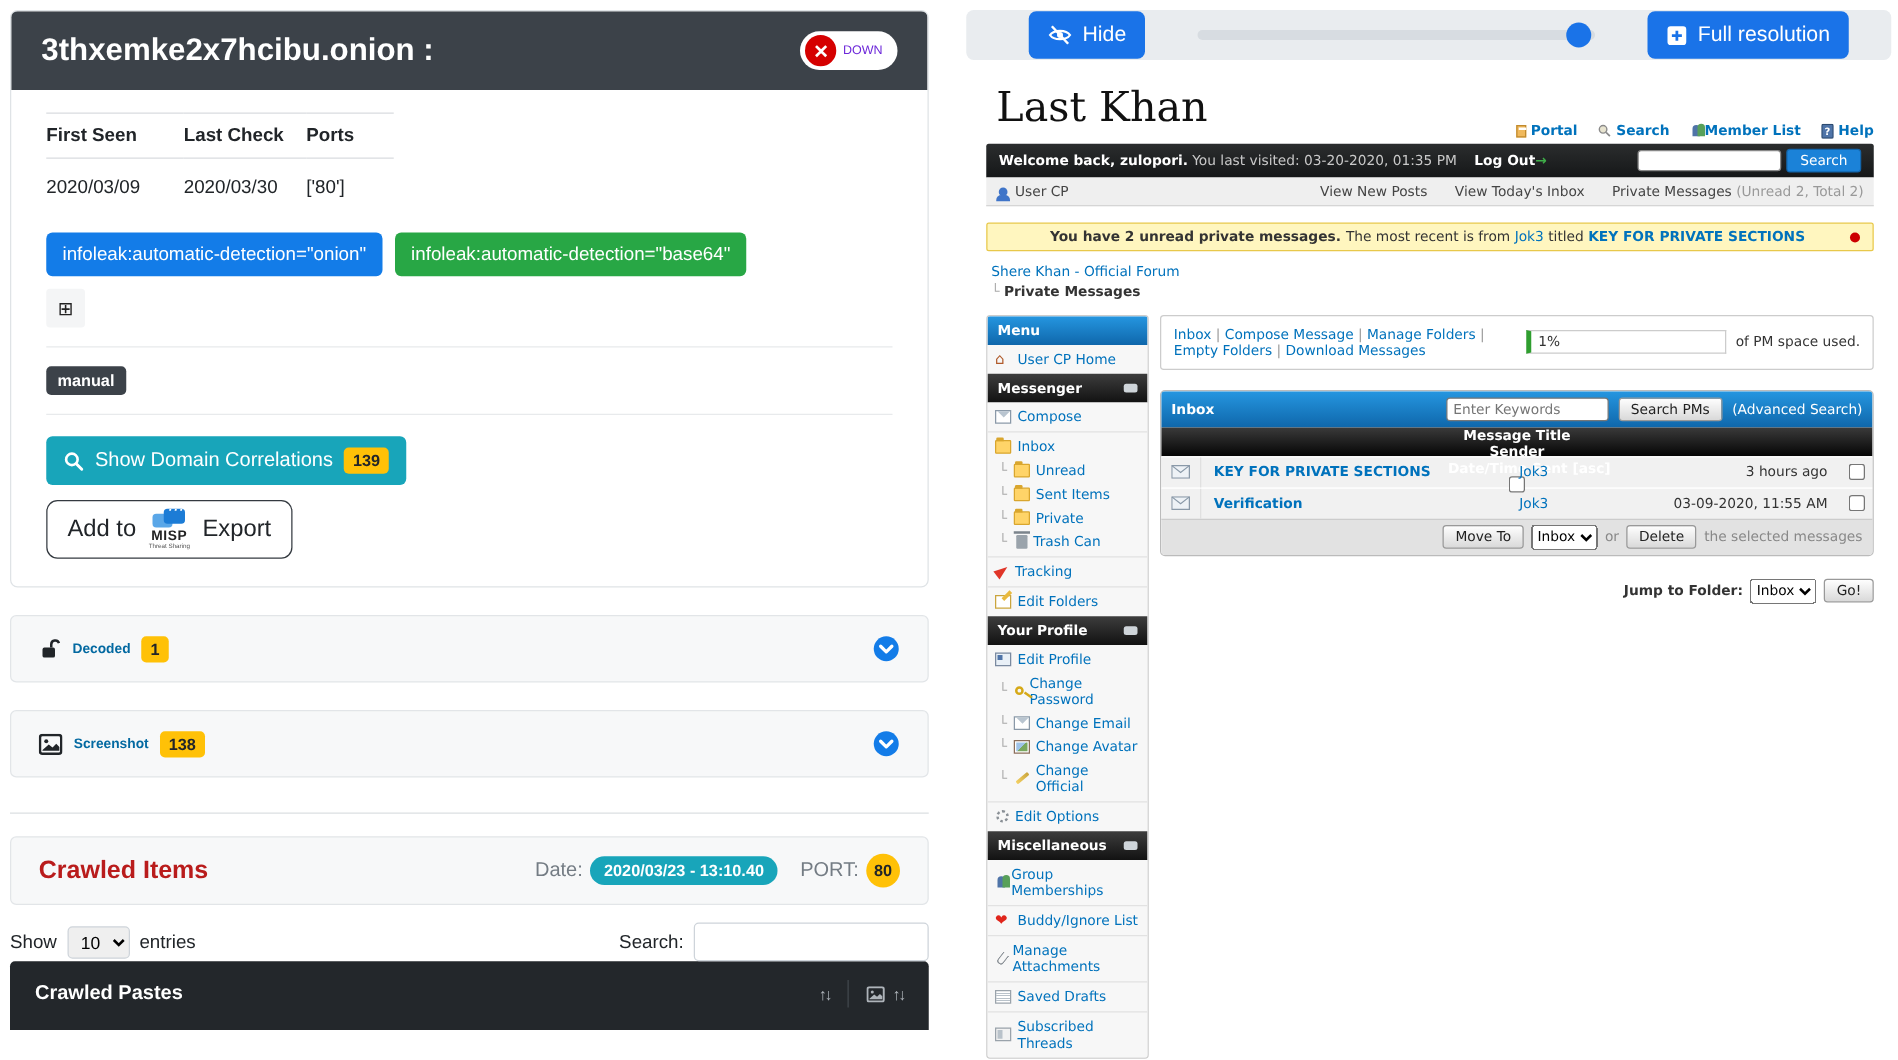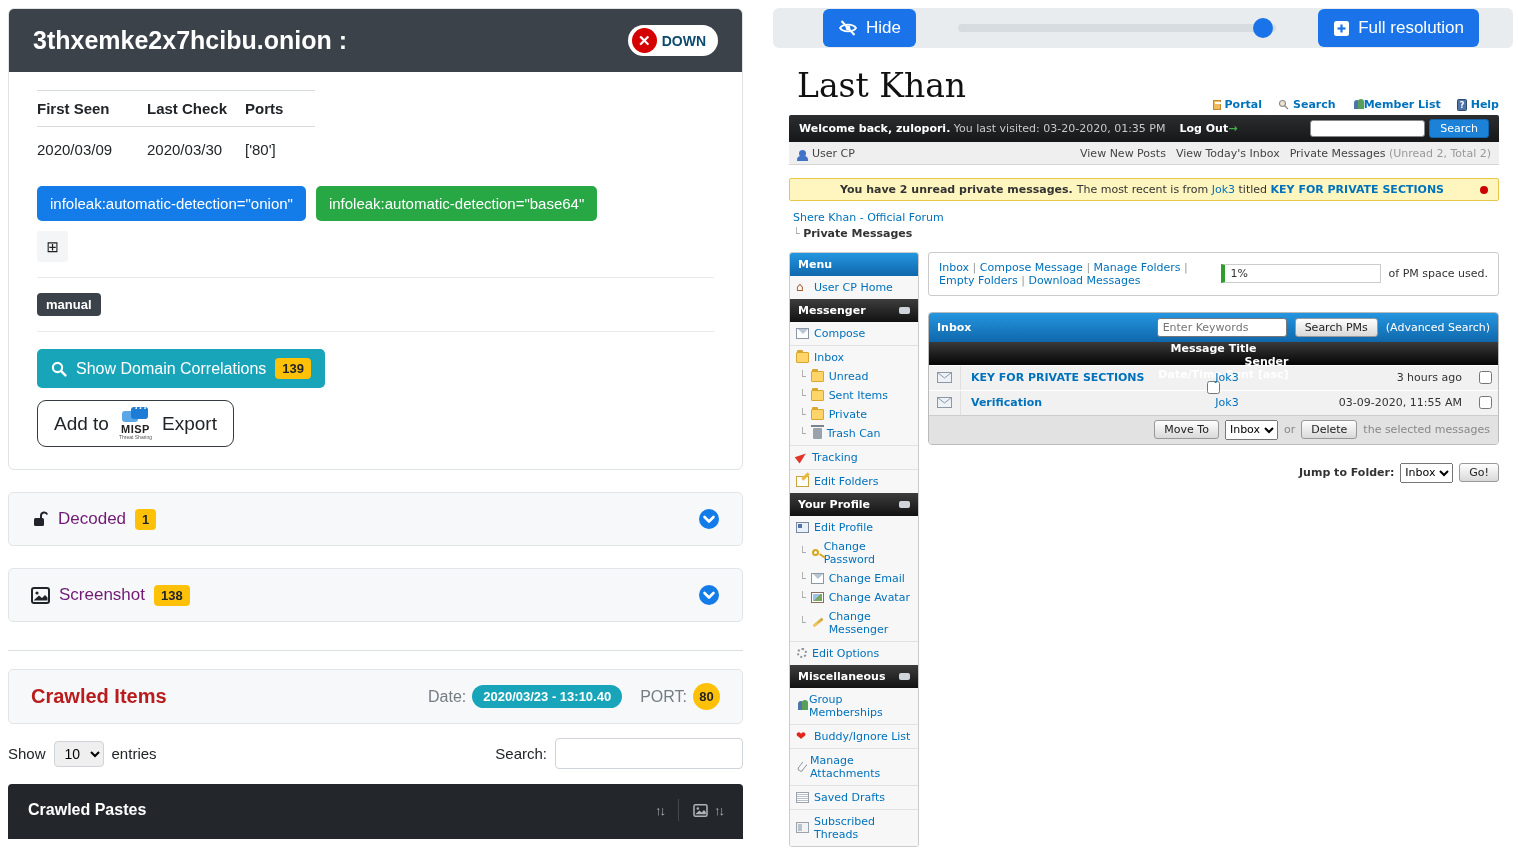--- a/index.html
+++ b/index.html
@@ -8,21 +8,21 @@
   body { display:flex; padding:8px 0 0 8px; gap:30px; }
 
   
   .left-col { width:735px; flex:none; }
   .domain-card { border:1px solid #dfe3e6; border-radius:6px; overflow:hidden; }
   .domain-head { background:#3c4249; color:#fff; padding:16px 24px; display:flex; align-items:center; }
   .domain-title { font-size:25px; font-weight:bold; flex:1; }
   .status-pill { background:#fff; border-radius:20px; padding:3px 12px 3px 4px; display:flex; align-items:center; gap:5px; }
   .status-x { width:25px; height:25px; border-radius:50%; background:#d50000; color:#fff; font-weight:bold;
     font-size:15px; display:flex; align-items:center; justify-content:center; }
-  .status-txt { color:#0c4a6e; font-weight:bold; font-size:14px; }
+  .status-txt { color:#6d28d9; font-weight:normal; font-size:10px; }
   .domain-body { padding:18px 28px 22px; }
   .info-table { border-collapse:collapse; }
   .info-table th { font-size:15px; text-align:left; padding:9px 0; border-top:1px solid #d9dcdf; border-bottom:1px solid #d9dcdf; color:#212529; }
   .info-table td { font-size:15px; padding:14px 0 6px; color:#212529; }
   .info-table th:nth-child(1), .info-table td:nth-child(1){ width:110px; }
   .info-table th:nth-child(2), .info-table td:nth-child(2){ width:98px; }
   .info-table th:nth-child(3), .info-table td:nth-child(3){ width:70px; }
   .tags-row { margin-top:22px; display:flex; gap:10px; }
   .tag { color:#fff; font-size:15px; padding:9px 13px; border-radius:5px; cursor:pointer; }
   .tag.blue { background:#137ce8; }
@@ -41,38 +41,38 @@
   .misp-bubbles { position:relative; width:26px; height:16px; }
   .misp-bubbles i { position:absolute; background:#1c7cd6; border-radius:3px; }
   .misp-bubbles i.b1 { width:16px; height:11px; left:0; top:4px; background:#5aa7e8; }
   .misp-bubbles i.b2 { width:17px; height:12px; right:0; top:0; }
   .misp-bubbles i.b2::after { content:"\00b7\00b7\00b7"; color:#fff; font-size:10px; font-weight:bold; position:absolute; top:-3px; left:3px; letter-spacing:1px;}
   .misp-name { font-size:11px; font-weight:bold; color:#222; margin-top:1px; letter-spacing:0.5px; }
   .misp-sub { font-size:5px; color:#555; }
 
   .section-card { margin-top:22px; background:#f7f8f9; border:1px solid #e2e5e8; border-radius:5px;
     padding:15px 22px; display:flex; align-items:center; gap:9px; cursor:pointer; }
-  .section-label { font-size:17px; color:#701a75; }
+  .section-label { font-size:11px; color:#0369a1;font-weight:bold; }
   .count-badge { background:#ffc107; color:#212529; font-size:13px; font-weight:bold; border-radius:4px; padding:3px 7px; }
   .chev-right { margin-left:auto; }
 
   .big-rule { border:none; border-top:1px solid #dcdfe2; margin:28px 0 18px; }
   .crawled-card { background:#f7f8f9; border:1px solid #e2e5e8; border-radius:5px; padding:13px 22px;
     display:flex; align-items:center; }
   .crawled-title { font-size:20px; font-weight:bold; color:#b91c1c; flex:1; }
   .meta-label { color:#747c84; font-size:16px; margin-right:6px; }
   .date-pill { background:#18a5ba; color:#fff; font-size:13px; font-weight:bold; border-radius:12px; padding:4px 11px; margin-right:18px; }
   .port-circ { background:#ffc107; color:#212529; font-size:13px; font-weight:bold; border-radius:50%;
     width:27px; height:27px; display:flex; align-items:center; justify-content:center; }
   .dt-controls { display:flex; align-items:center; margin-top:14px; font-size:15px; color:#212529; }
   .entries-select { margin:0 8px; font-size:14px; padding:3px 6px; border:1px solid #ced4da; border-radius:4px;
     font-family:"Liberation Sans", sans-serif; }
   .dt-search { margin-left:auto; display:flex; align-items:center; gap:8px; }
   .dt-search input { width:188px; height:31px; border:1px solid #ced4da; border-radius:4px; padding:0 8px; font-size:14px; }
-  .pastes-head { margin-top:15px; background:#23272b; color:#fff; display:flex; align-items:center;
+  .pastes-head { background:#23272b; color:#fff; display:flex; align-items:center;
     padding:15px 20px 18px; border-radius:4px 4px 0 0; }
   .pastes-title { font-weight:bold; font-size:16px; flex:1; }
   .sort-ic { color:#aeb4ba; font-size:13px; letter-spacing:-2px; cursor:pointer; }
   .pastes-sep { border-left:1px solid #42484e; height:22px; margin:0 14px; }
   .pastes-img { display:flex; align-items:center; gap:6px; }
 
   
   .right-col { width:740px; flex:none; }
   .preview-bar { background:#e9ecef; border-radius:6px; height:40px; display:flex; align-items:center; padding:0 34px 0 50px; }
   .blue-btn { background:#1a73e8; color:#fff; border:none; border-radius:6px; font-size:17px; padding:9px 15px;
@@ -89,21 +89,21 @@
   .forum-nav { display:flex; gap:16px; padding-bottom:4px; font-weight:bold; }
   .forum-nav span { display:flex; gap:4px; align-items:center; color:#0072bc; }
   .welcome-bar { background:linear-gradient(#2b2d2e,#151718); color:#c9c9c9; height:27px; display:flex; align-items:center; padding:0 10px; border-radius:2px 2px 0 0; }
   .welcome-bold { color:#fff; font-weight:bold; }
   .logout { color:#fff; font-weight:bold; margin-left:14px; }
   .green-arr { color:#3fae49; font-weight:bold; }
   .wsearch { margin-left:auto; display:flex; gap:4px; align-items:center; }
   .wsearch .inp { background:#fff; border-radius:3px; width:115px; height:17px; border:1px solid #888; }
   .wsearch .btn { background:#1b82d8; color:#fff; border-radius:3px; font-size:11px; padding:2px 10px; border:1px solid #1265ab; }
   .usercp-bar { background:#efefef; border-bottom:1px solid #d5d5d5; height:23px; display:flex; align-items:center; padding:0 8px; color:#444;justify-content:space-between; }
-  .usercp-right { margin-left:auto; display:flex; gap:10px; }
+  .usercp-right { margin-left:auto; display:flex; gap:22px; }
   .muted { color:#999; }
   .notice { margin:13px 0 0; background:#fff6bf; border:1px solid #e8c84a; border-radius:2px; height:23px;
     display:flex; align-items:center; justify-content:center; position:relative; color:#333; }
   .notice b { margin-right:4px; }
   .notice-dot { position:absolute; right:10px; width:8px; height:8px; border-radius:50%; background:#c00; }
   .crumbs { margin:9px 0 10px 4px; line-height:1.45; }
   .crumb-cur { font-weight:bold; color:#333; }
   .tree-pre { color:#aaa; }
 
   .forum-main { display:flex; gap:9px; }
@@ -154,21 +154,21 @@
   .inbox-panel { margin-top:16px; border:1px solid #bbb; border-radius:4px; overflow:hidden; }
   .inbox-head { background:linear-gradient(#2596e0,#0f67ab); color:#fff; display:flex; align-items:center; padding:5px 8px; gap:8px; }
   .inbox-head .ttl { font-weight:bold; flex:1; }
   .kw-input { width:130px; height:19px; border:1px solid #777; border-radius:3px; padding:0 5px; font-size:11px;
     font-family:"DejaVu Sans",sans-serif; color:#555; }
   .mini-btn { background:linear-gradient(#fefefe,#d9d9d9); border:1px solid #999; border-radius:3px; font-size:11px;
     padding:2px 9px; color:#222; font-family:"DejaVu Sans",sans-serif; }
   .adv { color:#fff; }
   .tcat { background:linear-gradient(#3a3a3a,#050505); color:#fff; font-weight:bold; display:flex; align-items:center; height:23px; padding:0 8px;flex-direction:column; }
   .tcat .c-title { flex:1; text-align:center; }
-  .tcat .c-sender { width:150px; text-align:right; }
+  .tcat .c-sender { width:150px; text-align:center; }
   .tcat .c-date { width:170px; text-align:right; padding-right:10px; }
   .pm-row { display:flex; align-items:center; background:#f1f1f1; border-top:1px solid #fff; height:25px; }
   .pm-row .icell { width:32px; display:flex; justify-content:center; border-right:1px solid #e0e0e0; align-self:stretch; align-items:center; }
   .pm-row .c-title { flex:1; padding-left:10px; font-weight:bold; }
   .pm-row .c-sender { width:150px; text-align:center; }
   .pm-row .c-date { width:170px; text-align:right; padding-right:10px; color:#333; }
   .ckcell { width:26px; display:flex; justify-content:center; }
   .pm-foot { background:#e2e2e2; border-top:1px solid #ccc; display:flex; align-items:center; justify-content:flex-end;
     gap:6px; padding:4px 8px; color:#888; }
   .old-select { font-size:11px; font-family:"DejaVu Sans",sans-serif; height:20px; }
@@ -480,21 +480,21 @@
               <span>Change Email</span>
             </div>
           <div class="fitem">
               <span class="tree-pre">└</span>
               <i class="sico image"></i>
               <span>Change Avatar</span>
             </div>
           <div class="fitem">
               <span class="tree-pre">└</span>
               <i class="sico sig"></i>
-              <span>Change Messenger</span>
+              <span>Change Official</span>
             </div>
           <div class="fitem group">
               <i class="sico gear"></i>
               <span>Edit Options</span>
             </div>
         </div>
         <div class="fside-head dark">
             <span>Miscellaneous</span>
             <span class="toggle-ic"></span>
           </div>

